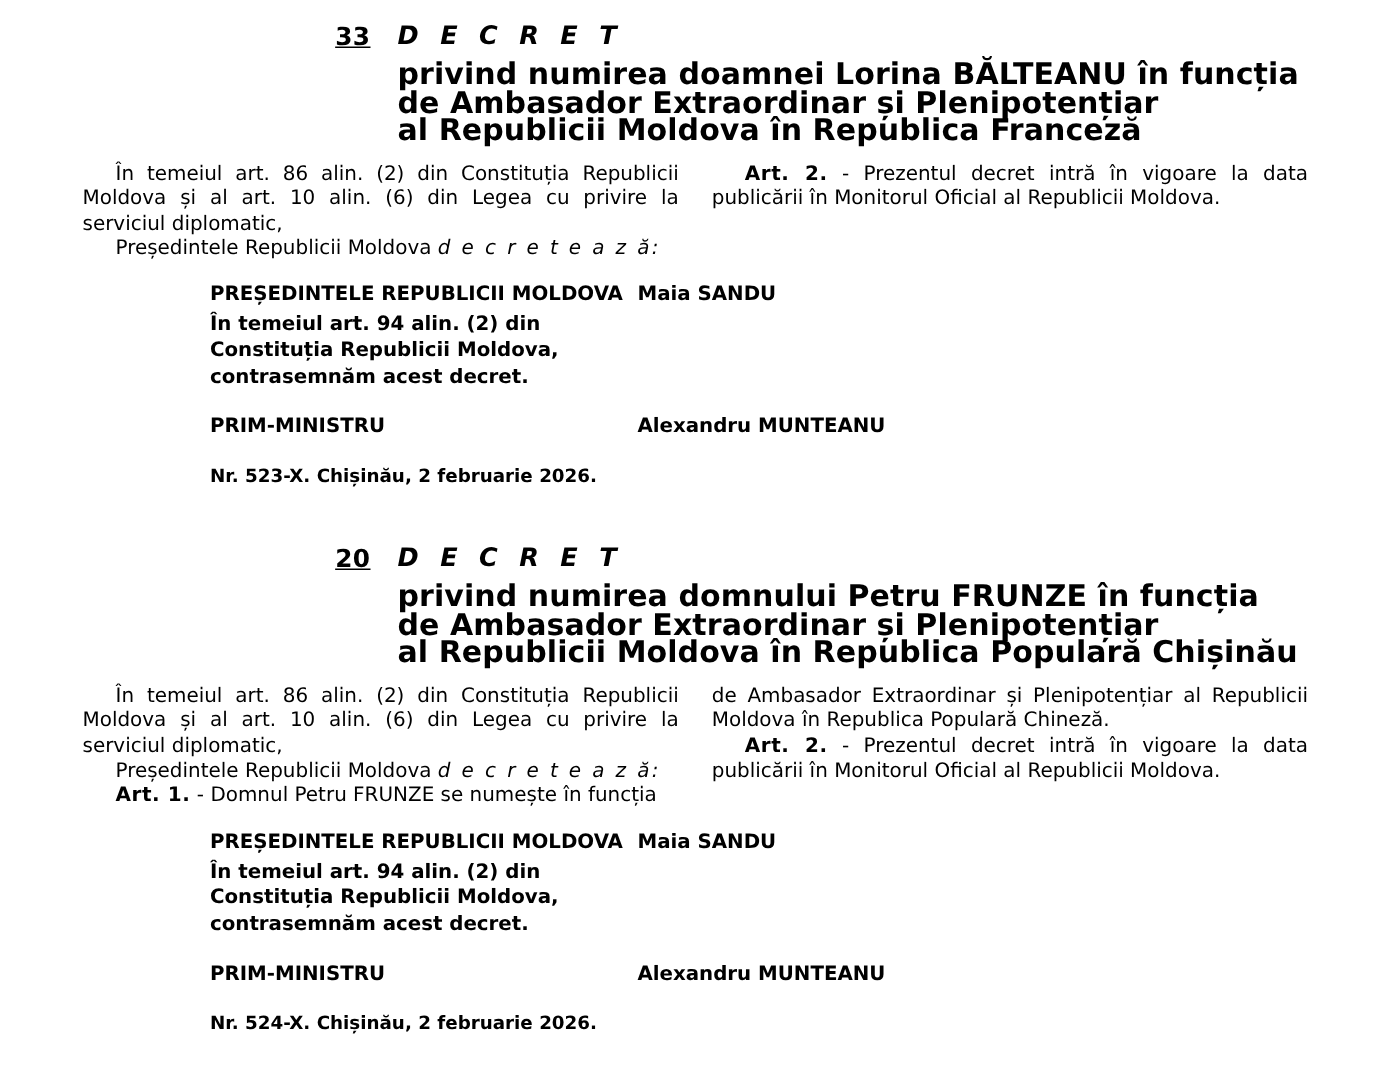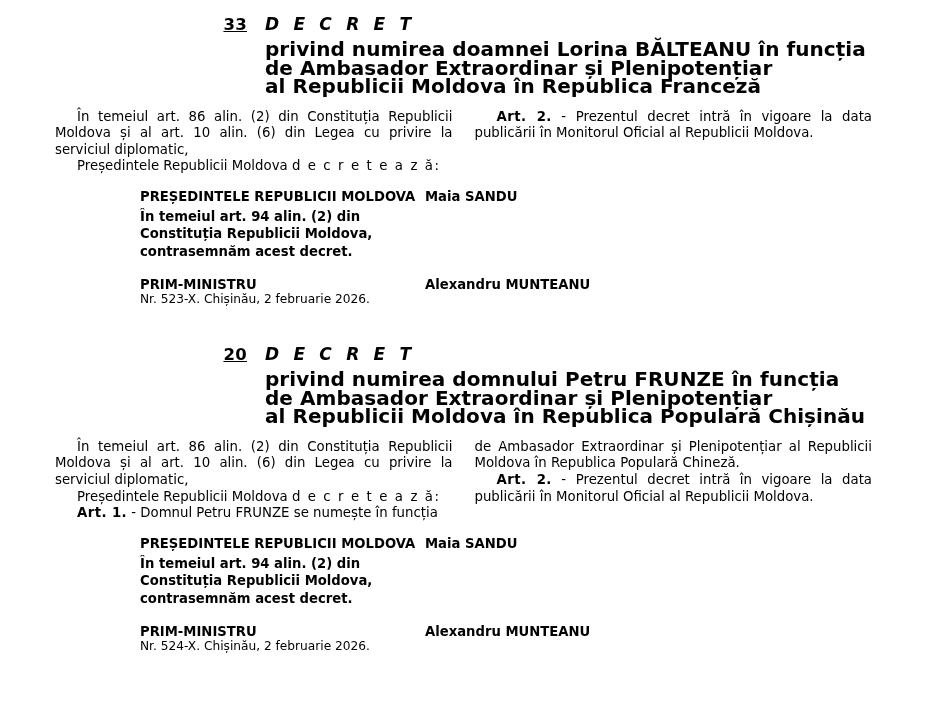--- a/index.html
+++ b/index.html
@@ -72,21 +72,21 @@
   .col {
     width: 405px;
     font-size: 13.3px;
     line-height: 16.6px;
     text-align: justify;
   }
   .col p {
     margin: 0;
   }
   .indent { text-indent: 22px; }
-  .spaced { letter-spacing: 1.6px; }
+  .spaced { letter-spacing: 1.6px; font-style: italic; }
   .art-label { font-weight: bold; letter-spacing: 0.4px; }
 
   .signatures {
     margin-top: 14px;
     padding-left: 85px;
     font-size: 13px;
   }
   .sig-row {
     display: flex;
     flex-direction: row;
@@ -104,21 +104,22 @@
   .counter {
     margin-top: 4px;
     font-weight: bold;
     font-size: 13.2px;
     line-height: 17.5px;
   }
   .sig-row-pm {
     margin-top: 17px;
   }
   .doc-number {
-    font-weight: normal;
+    margin-top: 18px;
+    font-weight: bold;
     font-size: 12.2px;
   }
 </style>
 </head>
 <body>
 
 <div class="page">
 
   <section class="decree decree-1">
     <div class="head">

